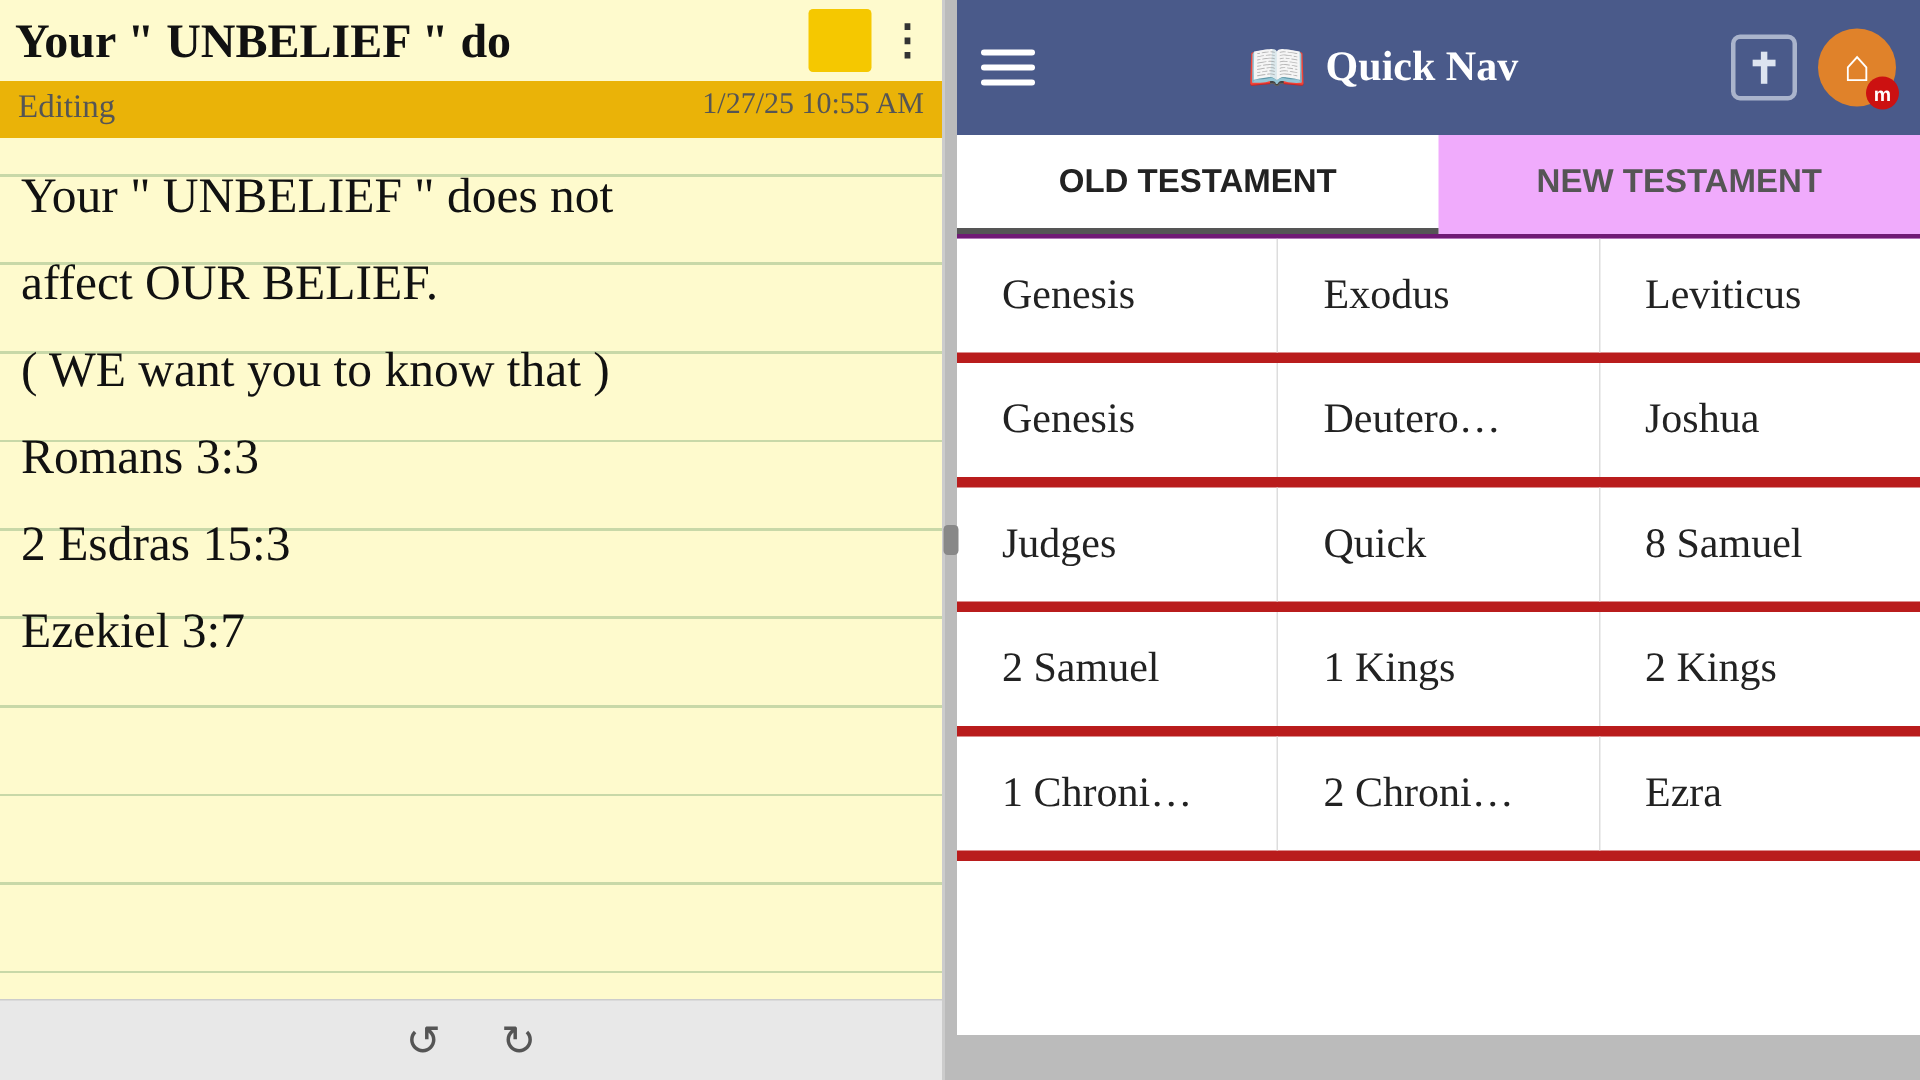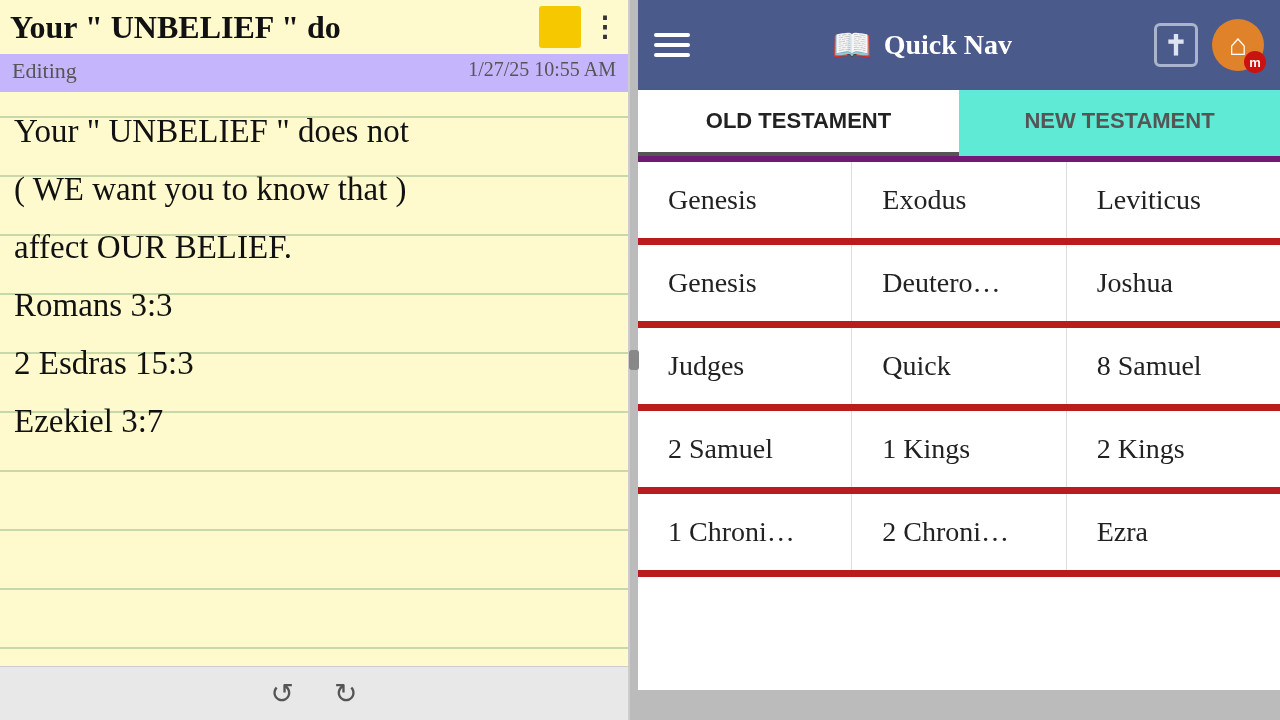--- a/index.html
+++ b/index.html
@@ -79,21 +79,21 @@
       line-height: 1;
       letter-spacing: -1px;
     }
 
     .editing-bar {
       position: relative;
       z-index: 1;
       display: flex;
       justify-content: space-between;
       padding: 4px 12px 8px 12px;
-      background: #c4b5fd;
+      background: #eab308;
     }
 
     .editing-label {
       font-family: 'Comic Sans MS', 'Chalkboard SE', cursive;
       font-size: 22px;
       color: #555;
     }
 
     .timestamp-label {
       font-family: 'Comic Sans MS', 'Chalkboard SE', cursive;
@@ -259,22 +259,22 @@
       justify-content: center;
       font-size: 13px;
       font-weight: bold;
       color: #fff;
       font-family: sans-serif;
     }
 
     
     .tabs-row {
       display: flex;
-      border-bottom: 6px solid #701a75;
-      background: #5eead4;
+      border-bottom: 3px solid #701a75;
+      background: #f0abfc;
     }
 
     .tab {
       flex: 1;
       text-align: center;
       padding: 18px 10px;
       font-family: 'Arial', sans-serif;
       font-size: 22px;
       font-weight: bold;
       color: #555;
@@ -334,22 +334,22 @@
   </div>
 
   <div class="editing-bar">
     <span class="editing-label">Editing</span>
     <span class="timestamp-label">1/27/25 10:55 AM</span>
   </div>
 
   <div class="note-content">
 
   <p>Your " UNBELIEF " does not</p>
+      <p>affect OUR BELIEF.</p>
       <p>( WE want you to know that )</p>
-      <p>affect OUR BELIEF.</p>
       <p>Romans 3:3</p>
       <p>2 Esdras 15:3</p>
       <p>Ezekiel 3:7</p>
     </div>
 
   <div class="bottom-toolbar">
     <span class="toolbar-icon">↺</span>
     <span class="toolbar-icon">↻</span>
   </div>
 </div>

